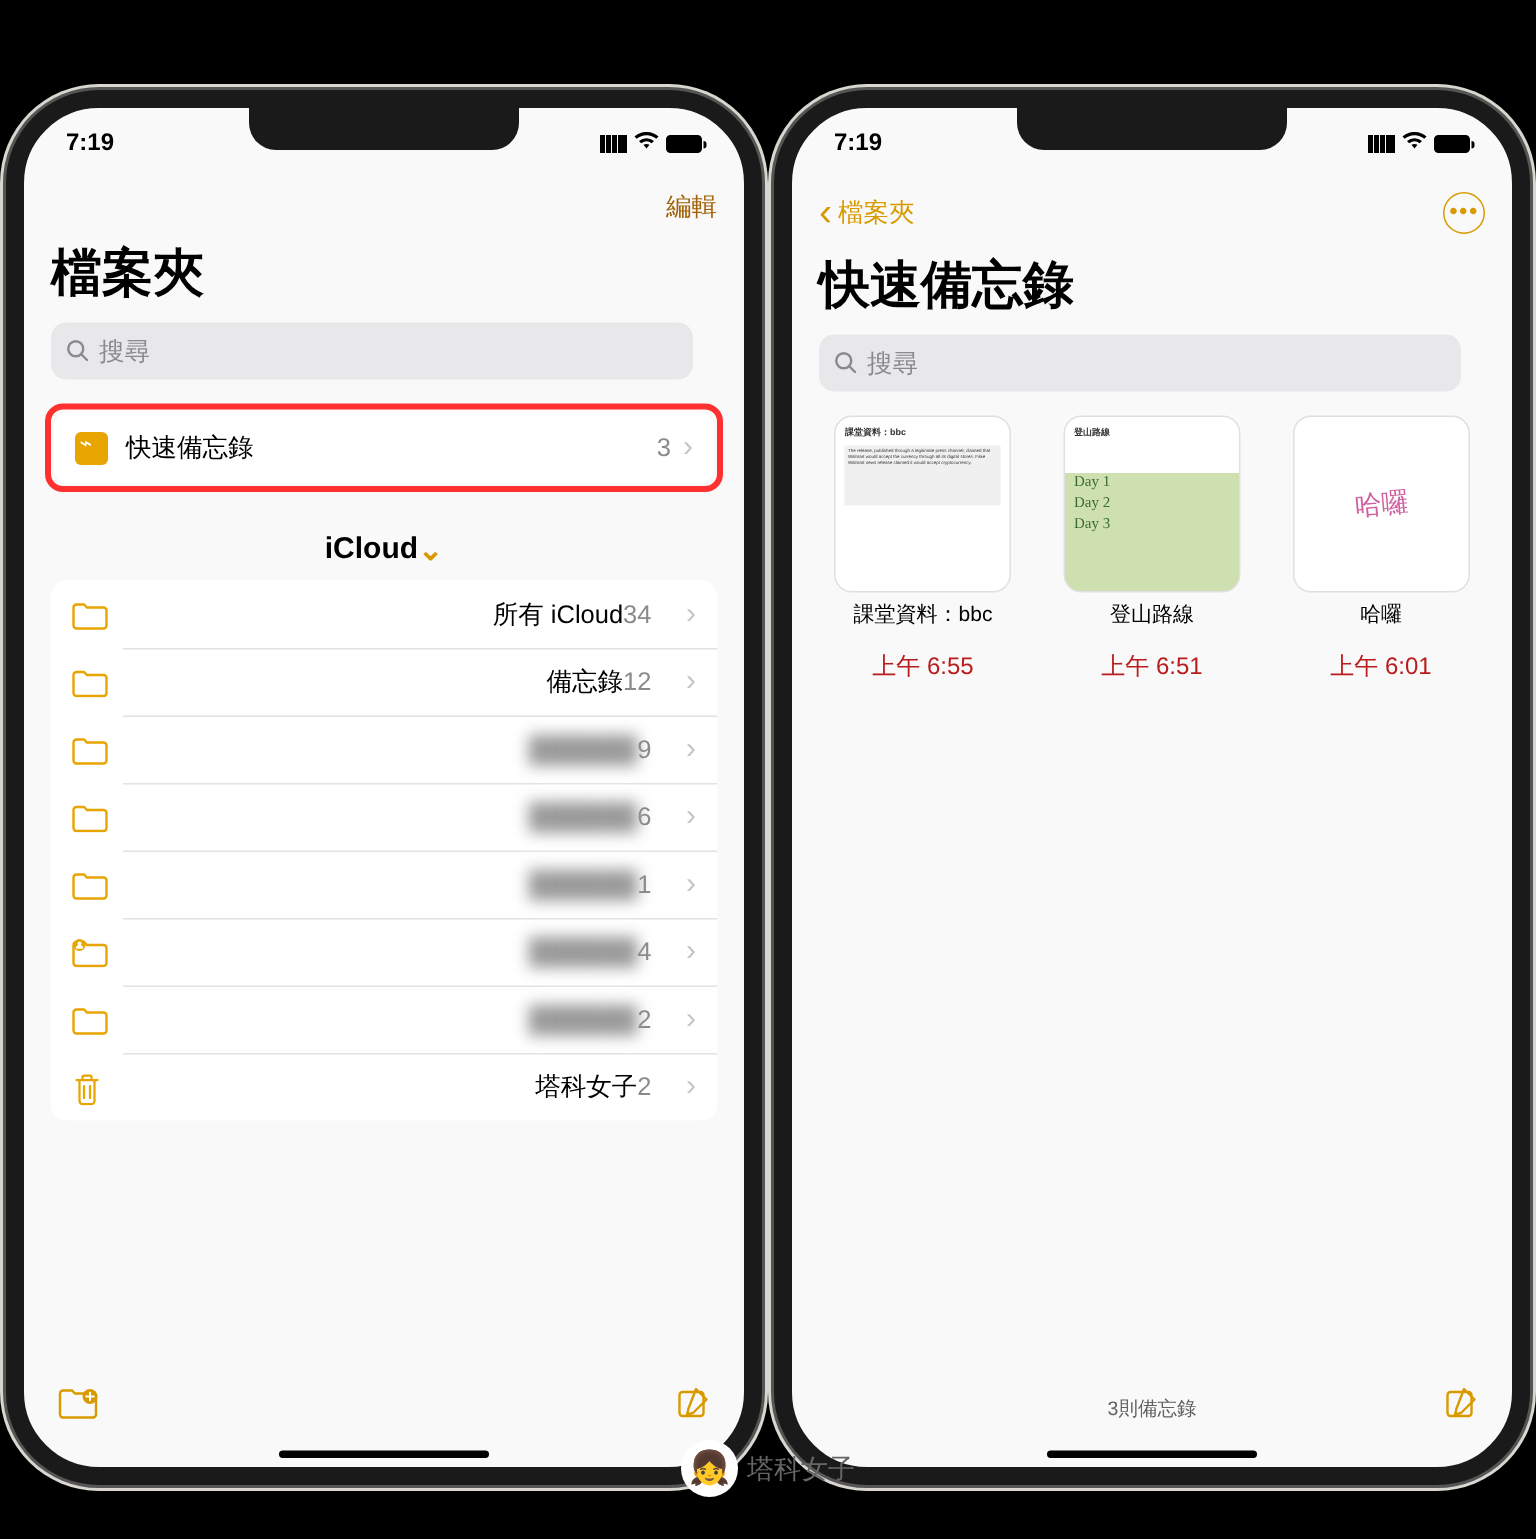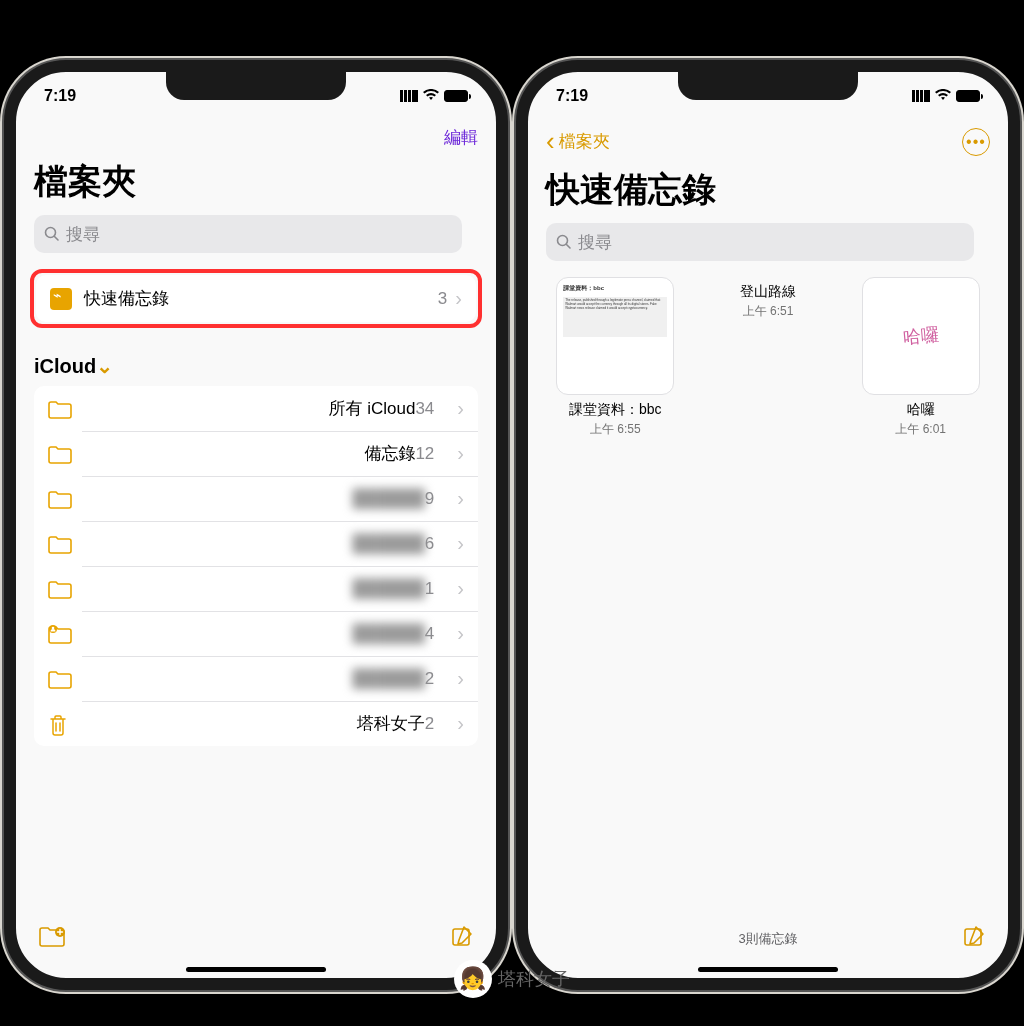--- a/index.html
+++ b/index.html
@@ -54,21 +54,21 @@
   
   .navbar {
     display:flex;
     justify-content:space-between;
     align-items:center;
     padding: 6px 18px 10px 18px;
     font-size:17px;
     color:#d99a00;
   }
   .navbar .back { display:flex; align-items:center; gap:4px; font-weight:400; }
-  .navbar .edit { color:#6d28d9; font-weight:400; }
+  .navbar .edit { color:#a16207; font-weight:400; }
   .more-circle { width:28px; height:28px; border:1.8px solid #d99a00; border-radius:50%; display:flex; align-items:center; justify-content:center; font-size:16px; letter-spacing:1px; color:#d99a00; }
   
   .page-title {
     font-size: 34px;
     font-weight: 700;
     padding: 0 18px 10px 18px;
     color:#000;
   }
   .search {
     margin: 0 34px 16px 18px;
@@ -97,21 +97,21 @@
     font-size:17px;
   }
   .quicknote-row .icon{
     width:22px;height:22px;background:#e8a400;border-radius:4px;margin-right:12px;position:relative;
   }
   .quicknote-row .icon::after{content:"⌁";position:absolute;left:3px;top:-1px;color:#fff;font-size:14px;}
   .quicknote-row .label{flex:1;color:#000;}
   .quicknote-row .count{color:#8a8a8e;margin-right:8px;}
   
   .section-header{
-    display:flex;justify-content:flex-start;align-items:center;
+    display:flex;justify-content:center;align-items:center;
     padding:10px 18px 8px 18px;
     font-size:20px;font-weight:600;color:#000;
   }
   .chev-down{color:#d99a00;font-size:20px;}
   
   .folder-list{
     margin:0 18px;background:#fff;border-radius:10px;overflow:hidden;
   }
   .folder-row{
     display:flex;align-items:center;padding:11px 14px 11px 14px;
@@ -149,21 +149,21 @@
     flex:1;display:flex;flex-direction:column;align-items:center;
   }
   .thumb{
     width:118px;height:118px;background:#fff;border-radius:12px;
     border:0.5px solid #e0e0e3;overflow:hidden;position:relative;
     font-size:5px;padding:6px;color:#333;
   }
   .thumb.green{background:linear-gradient(#fff 32%, #cfe0b0 32%);}
   .thumb.pink{display:flex;align-items:center;justify-content:center;}
   .note-title{font-size:14px;color:#000;margin-top:6px;}
-  .note-time{font-size:12px;color:#737373;margin-top:2px;}
+  .note-time{font-size:16px;color:#b91c1c;margin-top:15px;}
   
   .trash-icon svg{width:20px;height:22px;}
   .watermark{
     position:absolute;bottom:28px;left:50%;transform:translateX(-50%);
     color:#666;font-size:18px;display:flex;align-items:center;gap:6px;z-index:50;
   }
   .watermark .avatar{width:38px;height:38px;background:#fff;border-radius:50%;display:flex;align-items:center;justify-content:center;font-size:22px;}
 </style>
 </head>
 <body>
@@ -332,20 +332,24 @@
   <div class="note-grid">
     <div class="note-card">
       <div class="thumb">
         <div style="font-weight:600;font-size:6px">課堂資料：bbc</div>
         <div style="margin-top:4px;background:#f0f0f0;height:40px;padding:2px;font-size:3px;line-height:1.3">The release, published through a legitimate press channel, claimed that Walmart would accept the currency through all its digital stores. Fake Walmart news release claimed it would accept cryptocurrency.</div>
       </div>
       <div class="note-title">課堂資料：bbc</div>
       <div class="note-time">上午 6:55</div>
     </div>
     <div class="note-card">
+      <div class="thumb green">
+        <div style="font-weight:600;font-size:6px;margin-bottom:22px">登山路線</div>
+        <div style="font-family:cursive;color:#3a6b2e;font-size:10px;line-height:1.4">Day 1<br>Day 2<br>Day 3</div>
+      </div>
       <div class="note-title">登山路線</div>
       <div class="note-time">上午 6:51</div>
     </div>
     <div class="note-card">
       <div class="thumb pink">
         <span style="font-family:cursive;color:#d060a0;font-size:18px;transform:rotate(-5deg)">哈囉</span>
       </div>
       <div class="note-title">哈囉</div>
       <div class="note-time">上午 6:01</div>
     </div>

